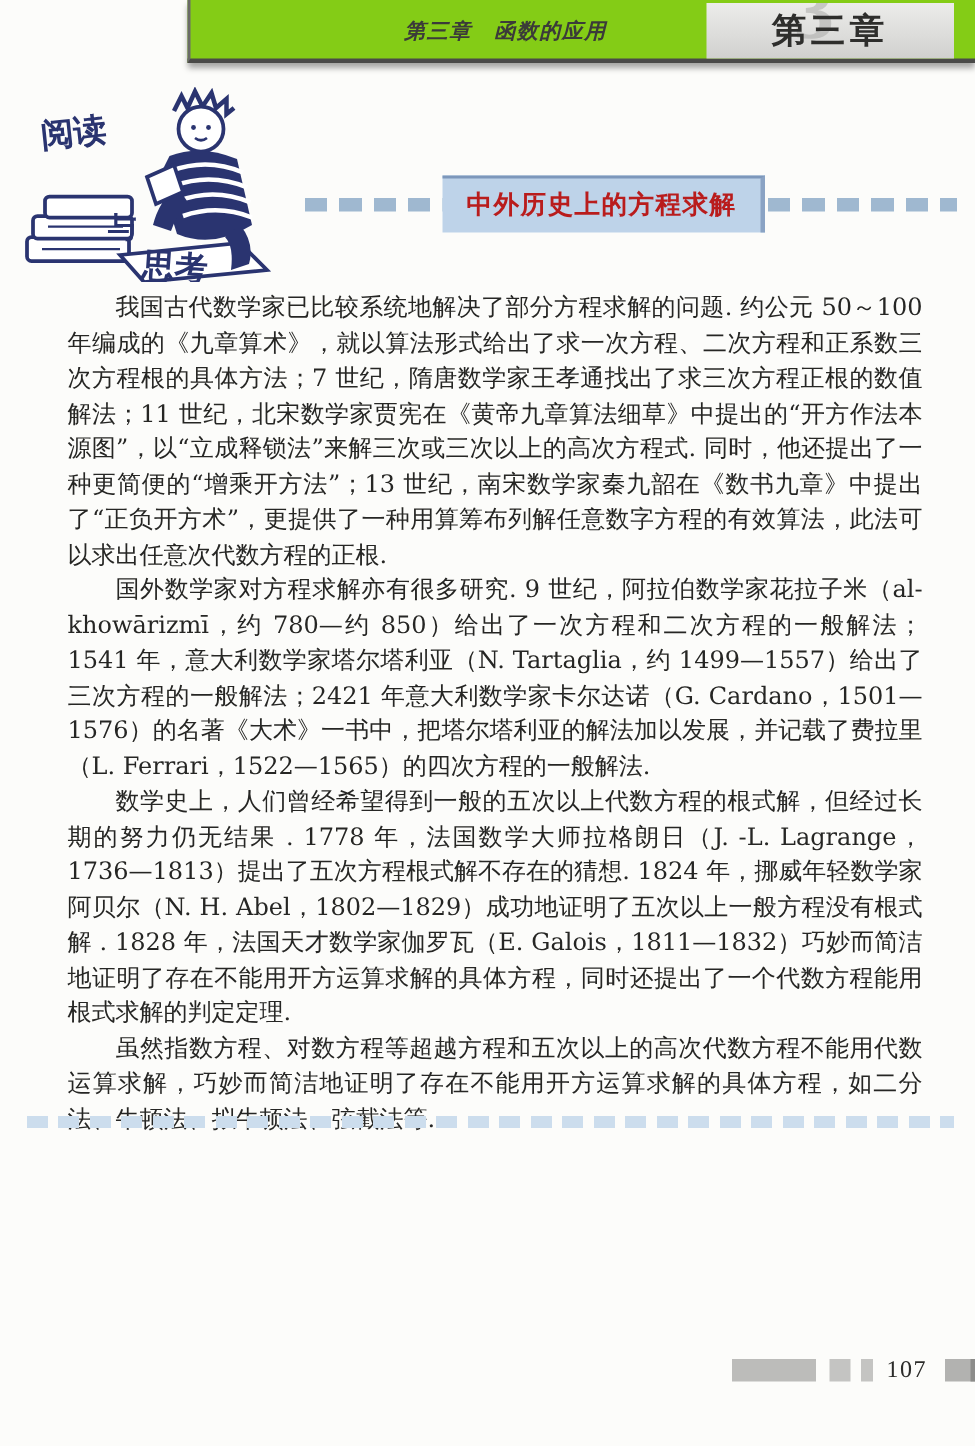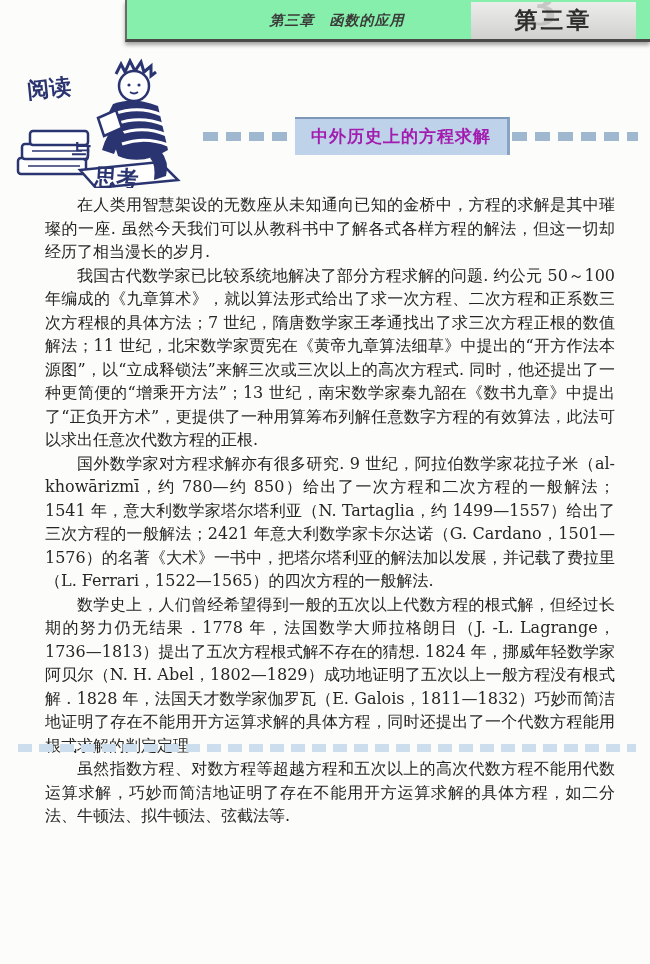--- a/index.html
+++ b/index.html
@@ -12,21 +12,21 @@
     background: #fcfcfa;
     overflow: hidden;
     font-family: "DejaVu Serif", "Liberation Serif", serif;
   }
 
   
   .header-band {
     position: absolute;
     left: 125px; top: 0; right: 0;
     height: 42px;
-    background: #86efac;
+    background: #84cc16;
     border-left: 2px solid #6a6a68;
     border-bottom: 3px solid #4a4a48;
     box-shadow: 0 3px 4px rgba(0,0,0,0.35);
   }
   .running-title {
     position: absolute;
     left: 80px; top: 12px;
     width: 260px;
     text-align: center;
     font-family: "Liberation Sans", sans-serif;
@@ -87,21 +87,21 @@
   .dash-left  { width: 92px;  margin-left: 203px; }
   .dash-right { flex: 1; margin-right: 12px; margin-left: 2px; }
   .title-box {
     background: #bed3e9;
     border-top: 2px solid #7d97bb;
     border-right: 3px solid #8aa3c4;
     padding: 6px 16px 7px 16px;
     font-family: "Liberation Sans", sans-serif;
     font-weight: bold;
     font-size: 17px;
-    color: #a21caf;
+    color: #b91c1c;
     letter-spacing: 1px;
     white-space: nowrap;
   }
 
   
   .article {
     position: absolute;
     left: 45px; top: 193px;
     width: 570px;
     font-size: 16px;
@@ -191,23 +191,29 @@
     </svg>
   </div>
 
   <div class="banner-row">
     <div class="dash-seg dash-left"></div>
     <div class="title-box">中外历史上的方程求解</div>
     <div class="dash-seg dash-right"></div>
   </div>
 
   <div class="article">
-    <p>在人类用智慧架设的无数座从未知通向已知的金桥中，方程的求解是其中璀璨的一座. 虽然今天我们可以从教科书中了解各式各样方程的解法，但这一切却经历了相当漫长的岁月.</p>
     <p>我国古代数学家已比较系统地解决了部分方程求解的问题. 约公元 50～100 年编成的《九章算术》，就以算法形式给出了求一次方程、二次方程和正系数三次方程根的具体方法；7 世纪，隋唐数学家王孝通找出了求三次方程正根的数值解法；11 世纪，北宋数学家贾宪在《黄帝九章算法细草》中提出的“开方作法本源图”，以“立成释锁法”来解三次或三次以上的高次方程式. 同时，他还提出了一种更简便的“增乘开方法”；13 世纪，南宋数学家秦九韶在《数书九章》中提出了“正负开方术”，更提供了一种用算筹布列解任意数字方程的有效算法，此法可以求出任意次代数方程的正根.</p>
     <p>国外数学家对方程求解亦有很多研究. 9 世纪，阿拉伯数学家花拉子米（al-khowārizmī，约 780—约 850）给出了一次方程和二次方程的一般解法；1541 年，意大利数学家塔尔塔利亚（N. Tartaglia，约 1499—1557）给出了三次方程的一般解法；2421 年意大利数学家卡尔达诺（G. Cardano，1501—1576）的名著《大术》一书中，把塔尔塔利亚的解法加以发展，并记载了费拉里（L. Ferrari，1522—1565）的四次方程的一般解法.</p>
     <p>数学史上，人们曾经希望得到一般的五次以上代数方程的根式解，但经过长期的努力仍无结果 . 1778 年，法国数学大师拉格朗日（J. -L. Lagrange，1736—1813）提出了五次方程根式解不存在的猜想. 1824 年，挪威年轻数学家阿贝尔（N. H. Abel，1802—1829）成功地证明了五次以上一般方程没有根式解 . 1828 年，法国天才数学家伽罗瓦（E. Galois，1811—1832）巧妙而简洁地证明了存在不能用开方运算求解的具体方程，同时还提出了一个代数方程能用根式求解的判定定理.</p>
     <p>虽然指数方程、对数方程等超越方程和五次以上的高次代数方程不能用代数运算求解，巧妙而简洁地证明了存在不能用开方运算求解的具体方程，如二分法、牛顿法、拟牛顿法、弦截法等.</p>
   </div>
 
   <div class="bottom-divider"></div>
 
+  <div class="footer">
+    <div class="f-block f-b1"></div>
+    <div class="f-block f-b2"></div>
+    <div class="f-block f-b3"></div>
+    <div class="page-number">107</div>
+    <div class="f-block f-b4"></div>
+  </div>
 
 </div>
 
 </body></html>

